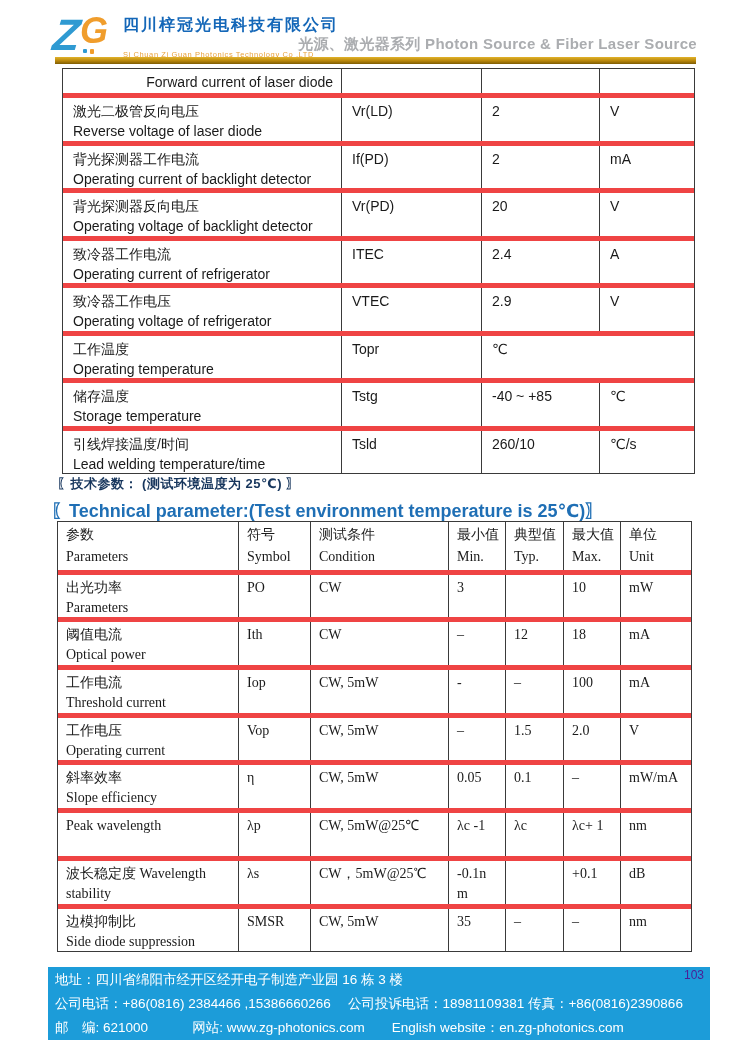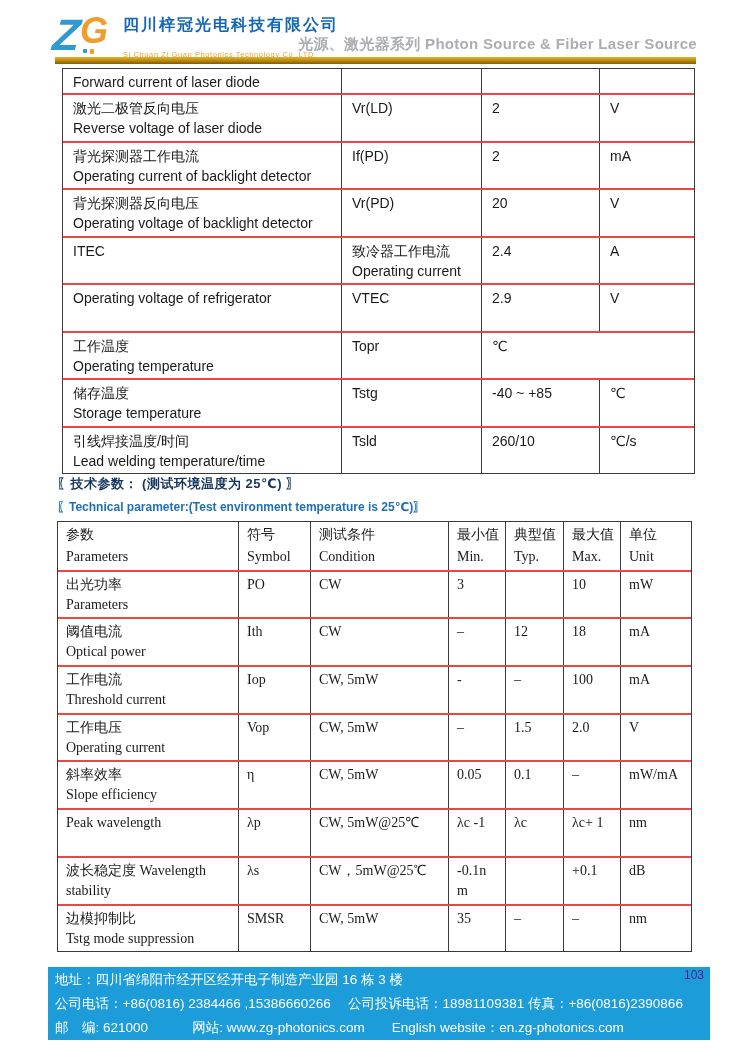--- a/index.html
+++ b/index.html
@@ -39,45 +39,45 @@
     text-align:right; font-size:15px; font-weight:bold; color:#abadb0;
     letter-spacing:0.3px; white-space:nowrap;
   }
   .gold-bar {
     position:absolute; left:55px; top:57px; width:641px; height:7px;
     background:linear-gradient(#e2b32a,#b8860b 55%,#7e5c04);
   }
 
   
   .tbl { position:absolute; background:#fff; border:1.5px solid #3a3a3a; }
-  .row { display:grid; border-top:2px solid #ef4444; }
+  .row { display:grid; border-top:5px solid #ef4444; }
   .row:first-child { border-top:none; }
   .cell {
     border-right:1px solid #3a3a3a; padding:3px 8px 3px 10px;
     display:flex; flex-direction:column; justify-content:space-between;
     font-size:14px; line-height:20px; overflow:hidden;
   }
   .cell:last-child { border-right:none; }
   .cell .top { display:block; }
   .cell .bottom { display:block; }
   .pre { white-space:pre-line; }
 
   
   .t1 { left:62px; top:68px; width:633px; }
   .t1 .row { grid-template-columns:279px 140px 118px 1fr; height:47.5px; }
   .t1 .row.single { height:24px; }
-  .t1 .row.single .cell { justify-content:flex-start; }
+  .t1 .row.single .cell { justify-content:flex-start;text-align:right; }
 
   
   .sec-cn {
     position:absolute; left:57px; top:475px; font-size:13px; font-weight:bold;
     color:#17365d; letter-spacing:0.5px;
   }
   .sec-en {
-    position:absolute; left:57px; top:499px; font-size:12px; font-weight:bold;
+    position:absolute; left:51px; top:499px; font-size:18px; font-weight:bold;
     color:#1f6fb5;
   }
 
   
   .t2 { left:57px; top:521px; width:635px; }
   .t2 .row { grid-template-columns:181px 72px 138px 57px 58px 57px 1fr; height:47.7px;font-family:Liberation Serif, serif; }
   .t2 .cell { padding:3px 5px 3px 8px; }
 
   
   .footer {
@@ -165,36 +165,37 @@
     <div class="cell">
         <span class="top">20</span>
       </div>
     <div class="cell">
         <span class="top">V</span>
       </div>
   </div>
 
   <div class="row">
     <div class="cell">
-        <span class="top">ITEC</span>
-      </div>
-    <div class="cell">
       <span class="top">致冷器工作电流</span>
       <span class="bottom">Operating current of refrigerator</span>
     </div>
     <div class="cell">
+        <span class="top">ITEC</span>
+      </div>
+    <div class="cell">
         <span class="top">2.4</span>
       </div>
     <div class="cell">
         <span class="top">A</span>
       </div>
   </div>
 
   <div class="row">
     <div class="cell">
+      <span class="top">致冷器工作电压</span>
       <span class="bottom">Operating voltage of refrigerator</span>
     </div>
     <div class="cell">
         <span class="top">VTEC</span>
       </div>
     <div class="cell">
         <span class="top">2.9</span>
       </div>
     <div class="cell">
         <span class="top">V</span>
@@ -451,21 +452,21 @@
         <span class="top">+0.1</span>
       </div>
     <div class="cell">
         <span class="top">dB</span>
       </div>
   </div>
 
   <div class="row">
     <div class="cell">
       <span class="top">边模抑制比</span>
-        <span class="bottom">Tstg mode suppression</span>
+        <span class="bottom">Side diode suppression</span>
     </div>
     <div class="cell">
         <span class="top">SMSR</span>
       </div>
     <div class="cell">
         <span class="top">CW, 5mW</span>
       </div>
     <div class="cell">
         <span class="top">35</span>
       </div>

